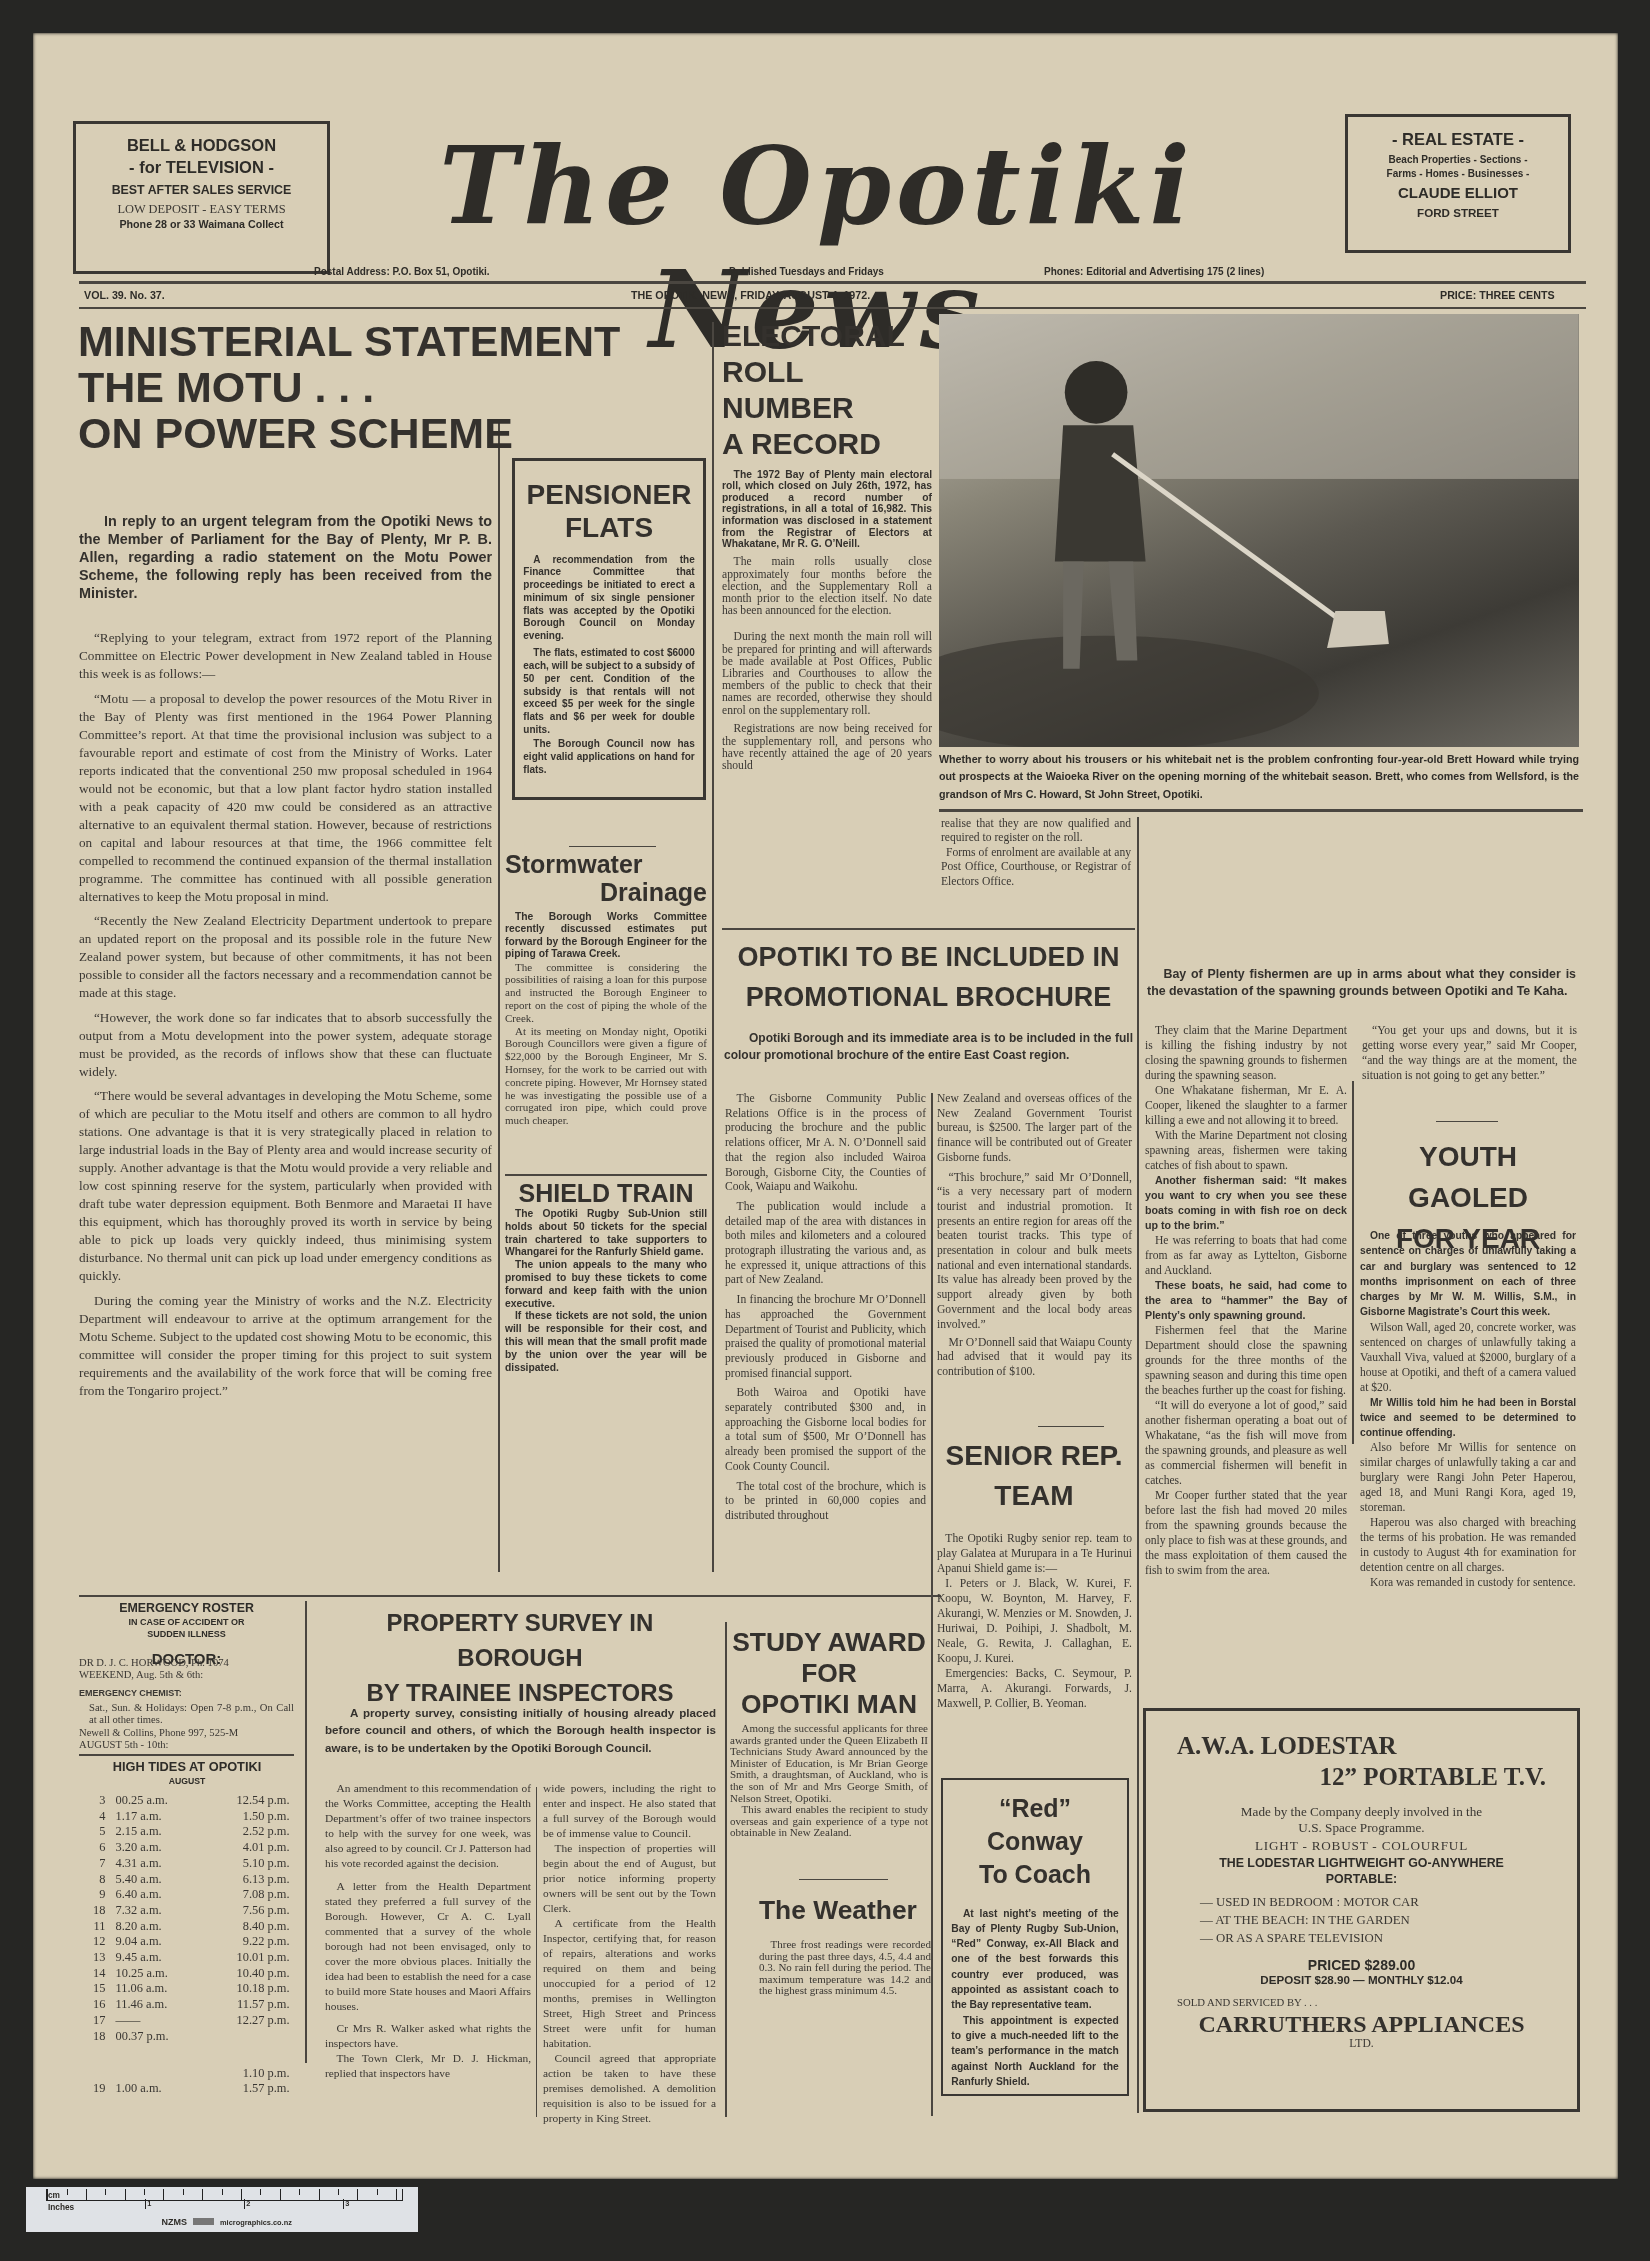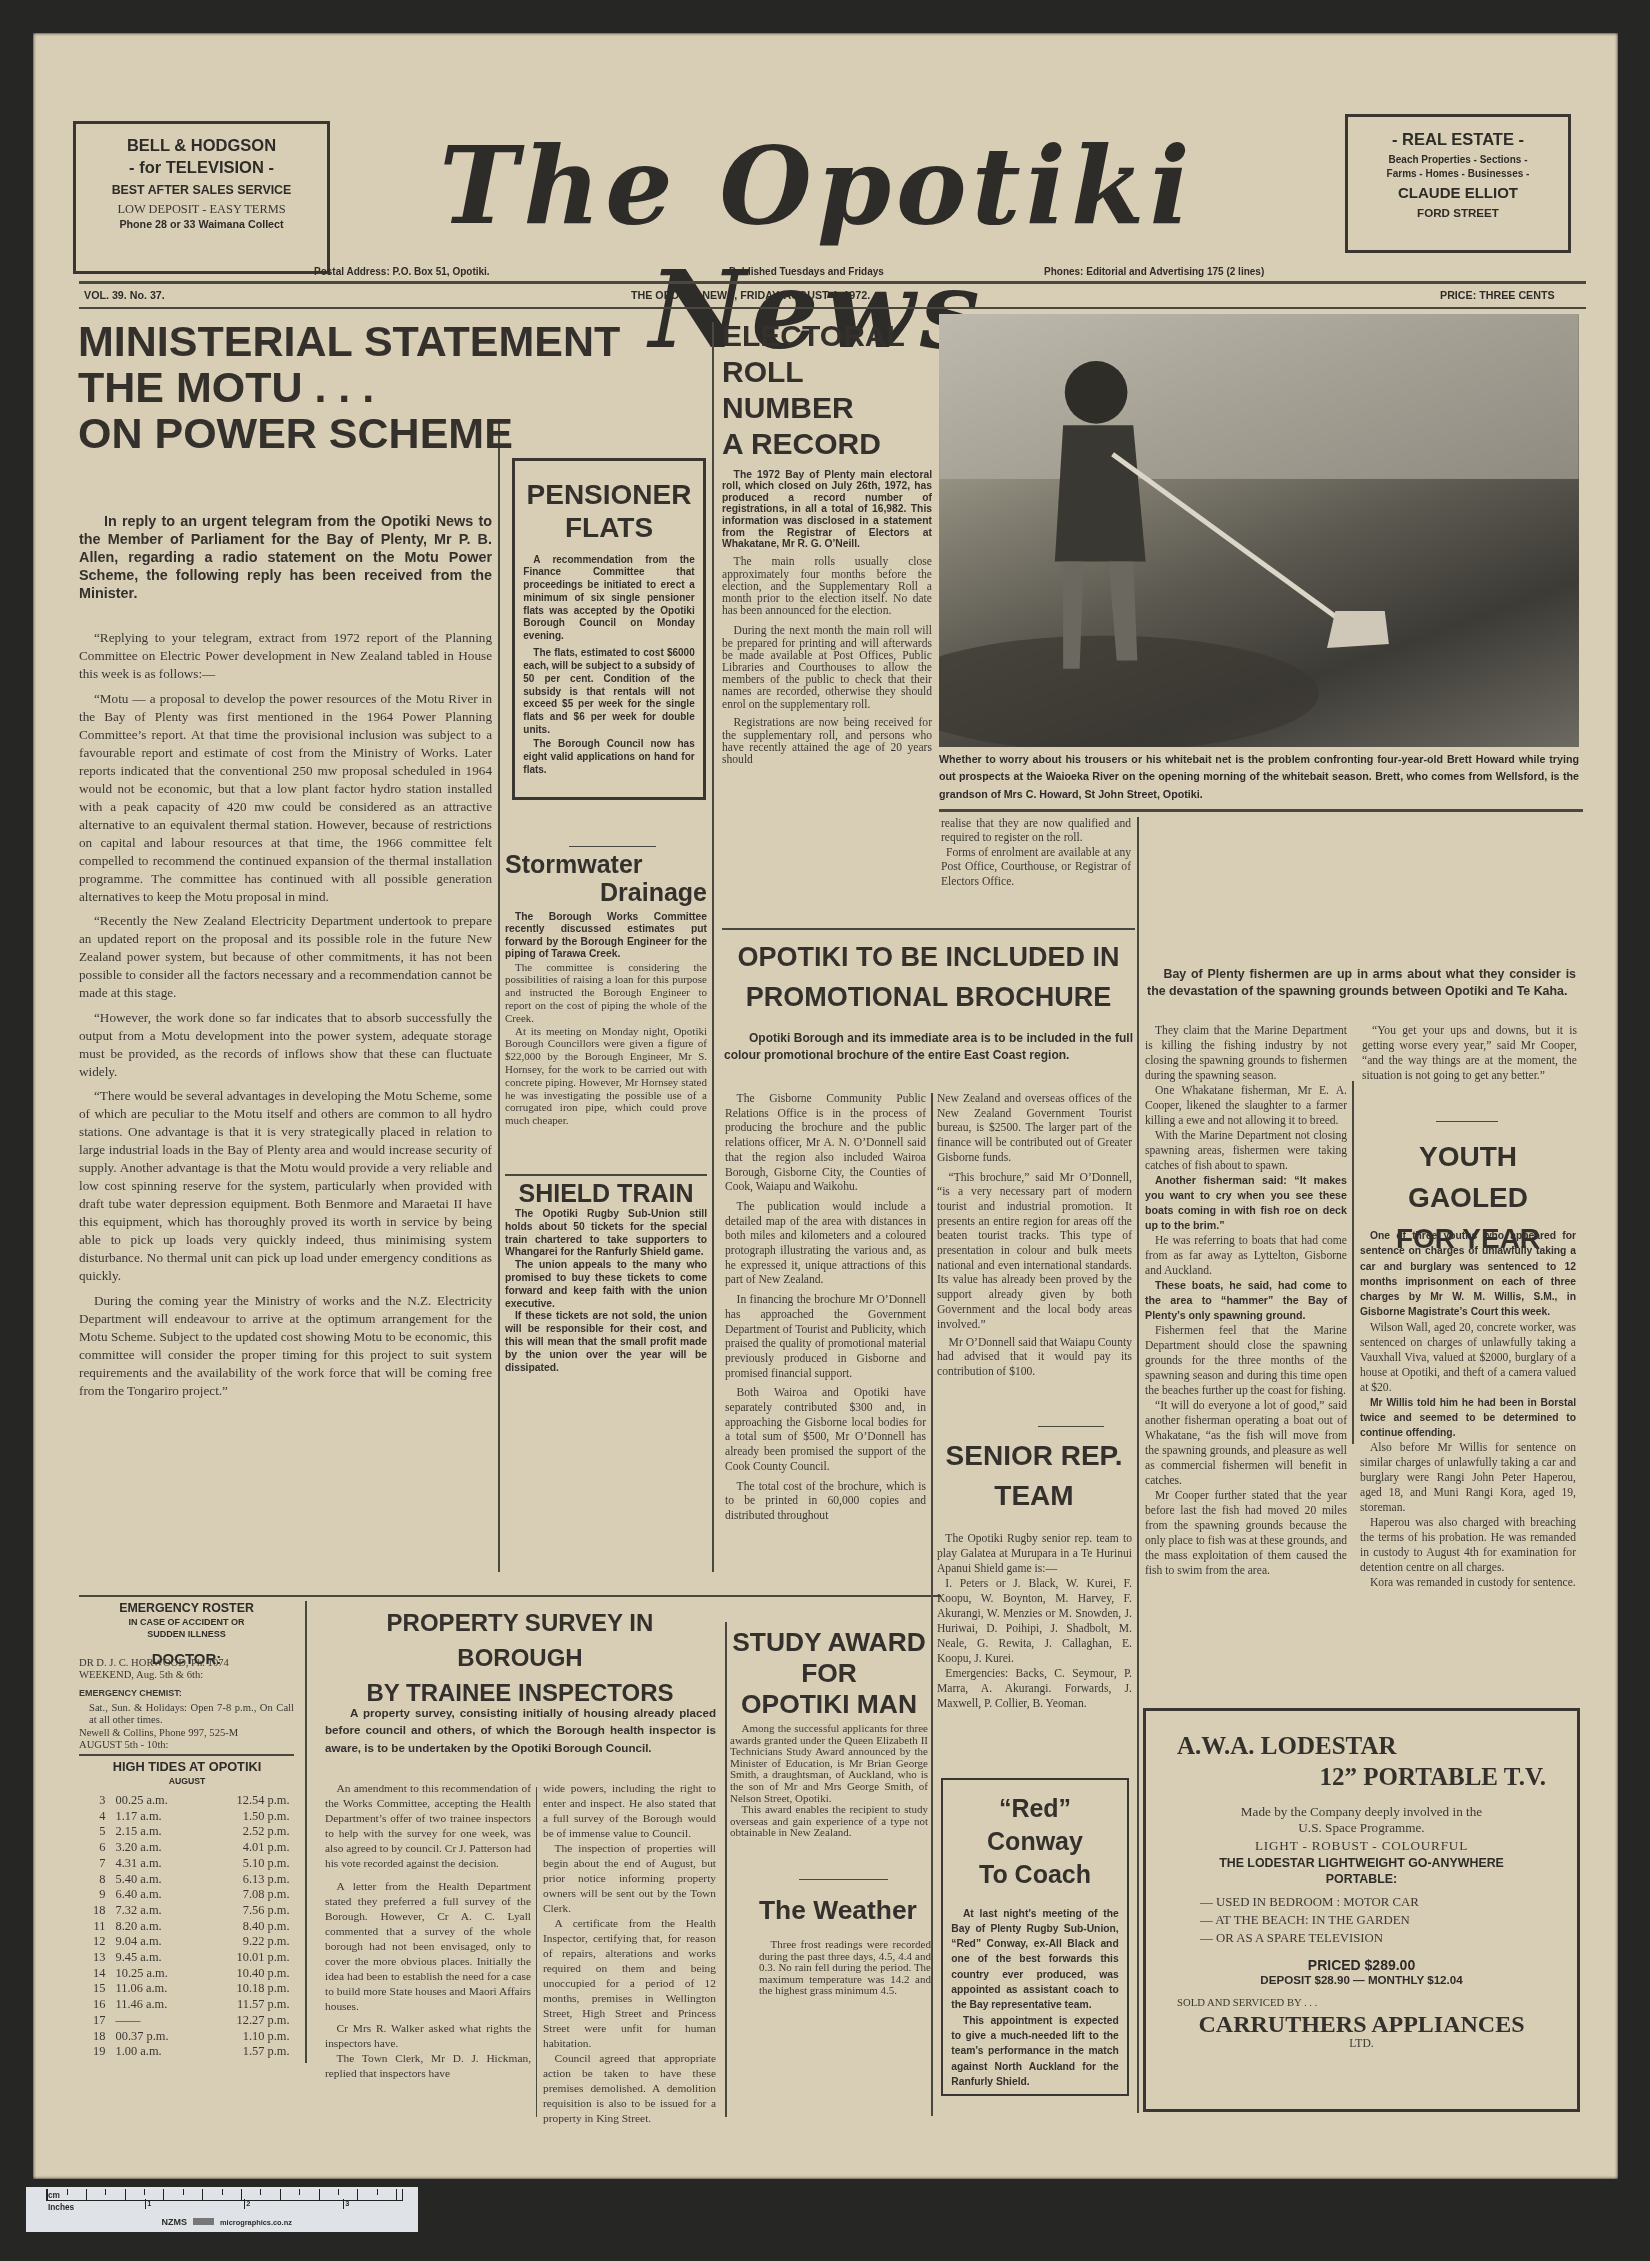--- a/index.html
+++ b/index.html
@@ -105,21 +105,21 @@
   </div>
 
   <div class="hr" style="left:46px;top:1562px;width:862px;"></div>
 
   <div class="abs" style="left:689px;top:285px;width:210px;">
     <div class="hl" style="font-size:30px;line-height:36px;">ELECTORAL</div>
     <div class="hl" style="font-size:30px;line-height:36px;">ROLL NUMBER</div>
     <div class="hl" style="font-size:30px;line-height:36px;">A RECORD</div>
     <div class="lead" style="font-size:10.3px;line-height:11.6px;margin-top:6.6px;text-indent:11.6px;">The 1972 Bay of Plenty main electoral roll, which closed on July 26th, 1972, has produced a record number of registrations, in all a total of 16,982. This information was disclosed in a statement from the Registrar of Electors at Whakatane, Mr R. G. O’Neill.</div>
     <div class="body" style="font-size:11.6px;line-height:12.2px;margin-top:6.6px;">
-      <p style="margin:0 0 8px;text-indent:11.6px;">The main rolls usually close approximately four months before the election, and the Supplementary Roll a month prior to the election itself. No date has been announced for the election.</p>
+      <p style="margin:0 0 14px;text-indent:11.6px;">The main rolls usually close approximately four months before the election, and the Supplementary Roll a month prior to the election itself. No date has been announced for the election.</p>
       <p style="margin:0 0 6.6px;text-indent:11.6px;">During the next month the main roll will be prepared for printing and will afterwards be made available at Post Offices, Public Libraries and Courthouses to allow the members of the public to check that their names are recorded, otherwise they should enrol on the supplementary roll.</p>
       <p style="margin:0;text-indent:11.6px;">Registrations are now being received for the supplementary roll, and persons who have recently attained the age of 20 years should</p>
     </div>
   </div>
   <div class="hr" style="left:689px;top:895px;width:413px;"></div>
 
   <div class="abs photo" style="left:906px;top:281px;width:640px;height:433px;">
     <svg width="640" height="433" viewBox="0 0 775 525">
       <rect x="0" y="0" width="775" height="200" fill="#b8b3a6" opacity="0.6"></rect>
       <ellipse cx="200" cy="460" rx="260" ry="70" fill="#3a3832" opacity="0.7"></ellipse>
@@ -292,21 +292,21 @@
         <span style="width: 91px; text-align: right;">11.57 p.m.</span>
       </div>
       <div class="tide-row">
         <span style="width: 21.5px; text-align: right;">17</span>
         <span style="width: 83px; text-align: left; padding-left: 10px;">——</span>
         <span style="width: 91px; text-align: right;">12.27 p.m.</span>
       </div>
       <div class="tide-row">
         <span style="width: 21.5px; text-align: right;">18</span>
         <span style="width: 83px; text-align: left; padding-left: 10px;">00.37 p.m.</span>
-        <span style="width: 91px; text-align: right;">1.10 p.m.</span>
+        <span style="width: 91px; text-align: right; margin-top: 37px;">1.10 p.m.</span>
       </div>
       <div class="tide-row">
         <span style="width: 21.5px; text-align: right;">19</span>
         <span style="width: 83px; text-align: left; padding-left: 10px;">1.00 a.m.</span>
         <span style="width: 91px; text-align: right;">1.57 p.m.</span>
       </div>
     </div>
   <div class="vr" style="left:272px;top:1568px;height:462px;"></div>
 
   <div class="abs center" style="left:289px;top:1572px;width:396px;">

